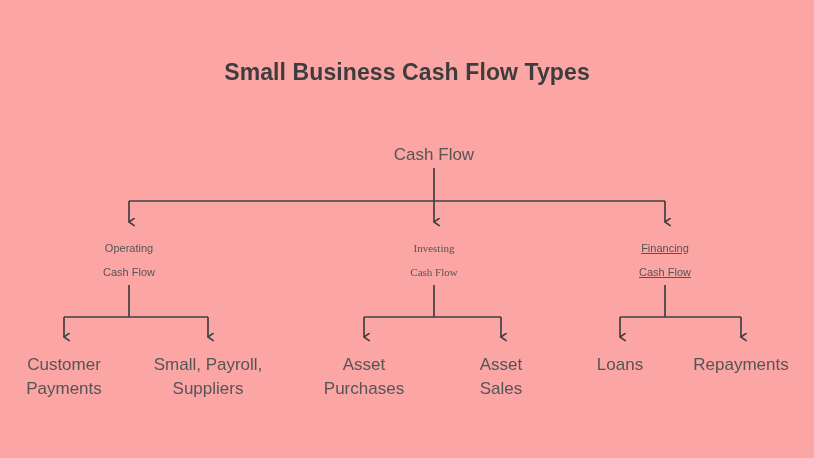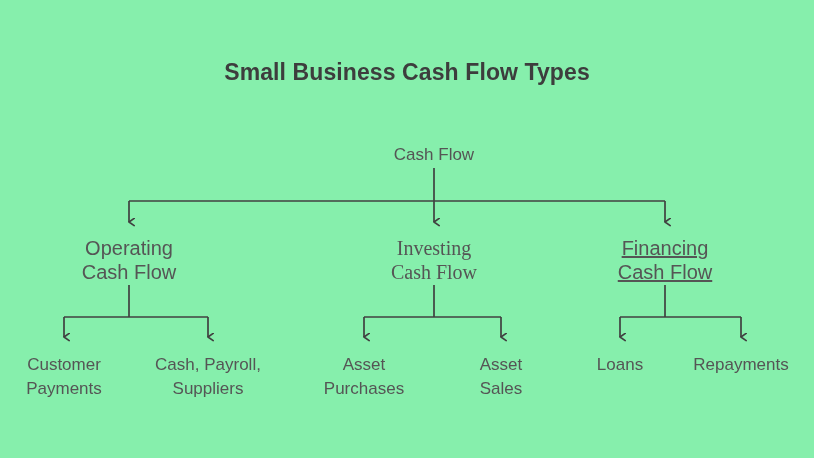--- a/index.html
+++ b/index.html
@@ -11,21 +11,21 @@
     width: 814px;
     height: 458px;
     background: #f4f4f4;
     font-family: "Liberation Sans", sans-serif;
     overflow: hidden;
   }
   #canvas {
     position: relative;
     width: 814px;
     height: 458px;
-    background: #86efac;
+    background: #fca5a5;
   }
   #diagram-title {
     position: absolute;
     left: 0;
     top: 59px;
     width: 814px;
     text-align: center;
     font-size: 23px;
     font-weight: bold;
     color: #3d3d3d;
@@ -44,21 +44,21 @@
     text-align: center;
     color: #555555;
     font-size: 17px;
     line-height: 24px;
     white-space: pre-line;
   }
   .node-root {
     font-size: 17px;
   }
   .node-l2 {
-    font-size: 20px;
+    font-size: 11px;
   }
   .node-leaf {
     font-size: 17px;
   }
 </style>
 </head>
 <body>
 
 <div id="canvas">
 
@@ -106,21 +106,21 @@
 
   <div class="node-label node-l2" style="left:334px; top:236px; width:200px;font-family:Liberation Serif, serif;">Investing
 Cash Flow</div>
 
   <div class="node-label node-l2" style="left:565px; top:236px; width:200px;text-decoration:underline;">Financing
 Cash Flow</div>
 
   <div class="node-label node-leaf" style="left:-36px; top:353px; width:200px;">Customer
 Payments</div>
 
-  <div class="node-label node-leaf" style="left:108px; top:353px; width:200px;">Cash, Payroll,
+  <div class="node-label node-leaf" style="left:108px; top:353px; width:200px;">Small, Payroll,
 Suppliers</div>
 
   <div class="node-label node-leaf" style="left:264px; top:353px; width:200px;">Asset
 Purchases</div>
 
   <div class="node-label node-leaf" style="left:401px; top:353px; width:200px;">Asset
 Sales</div>
 
   <div class="node-label node-leaf" style="left:520px; top:353px; width:200px;">Loans</div>
 

